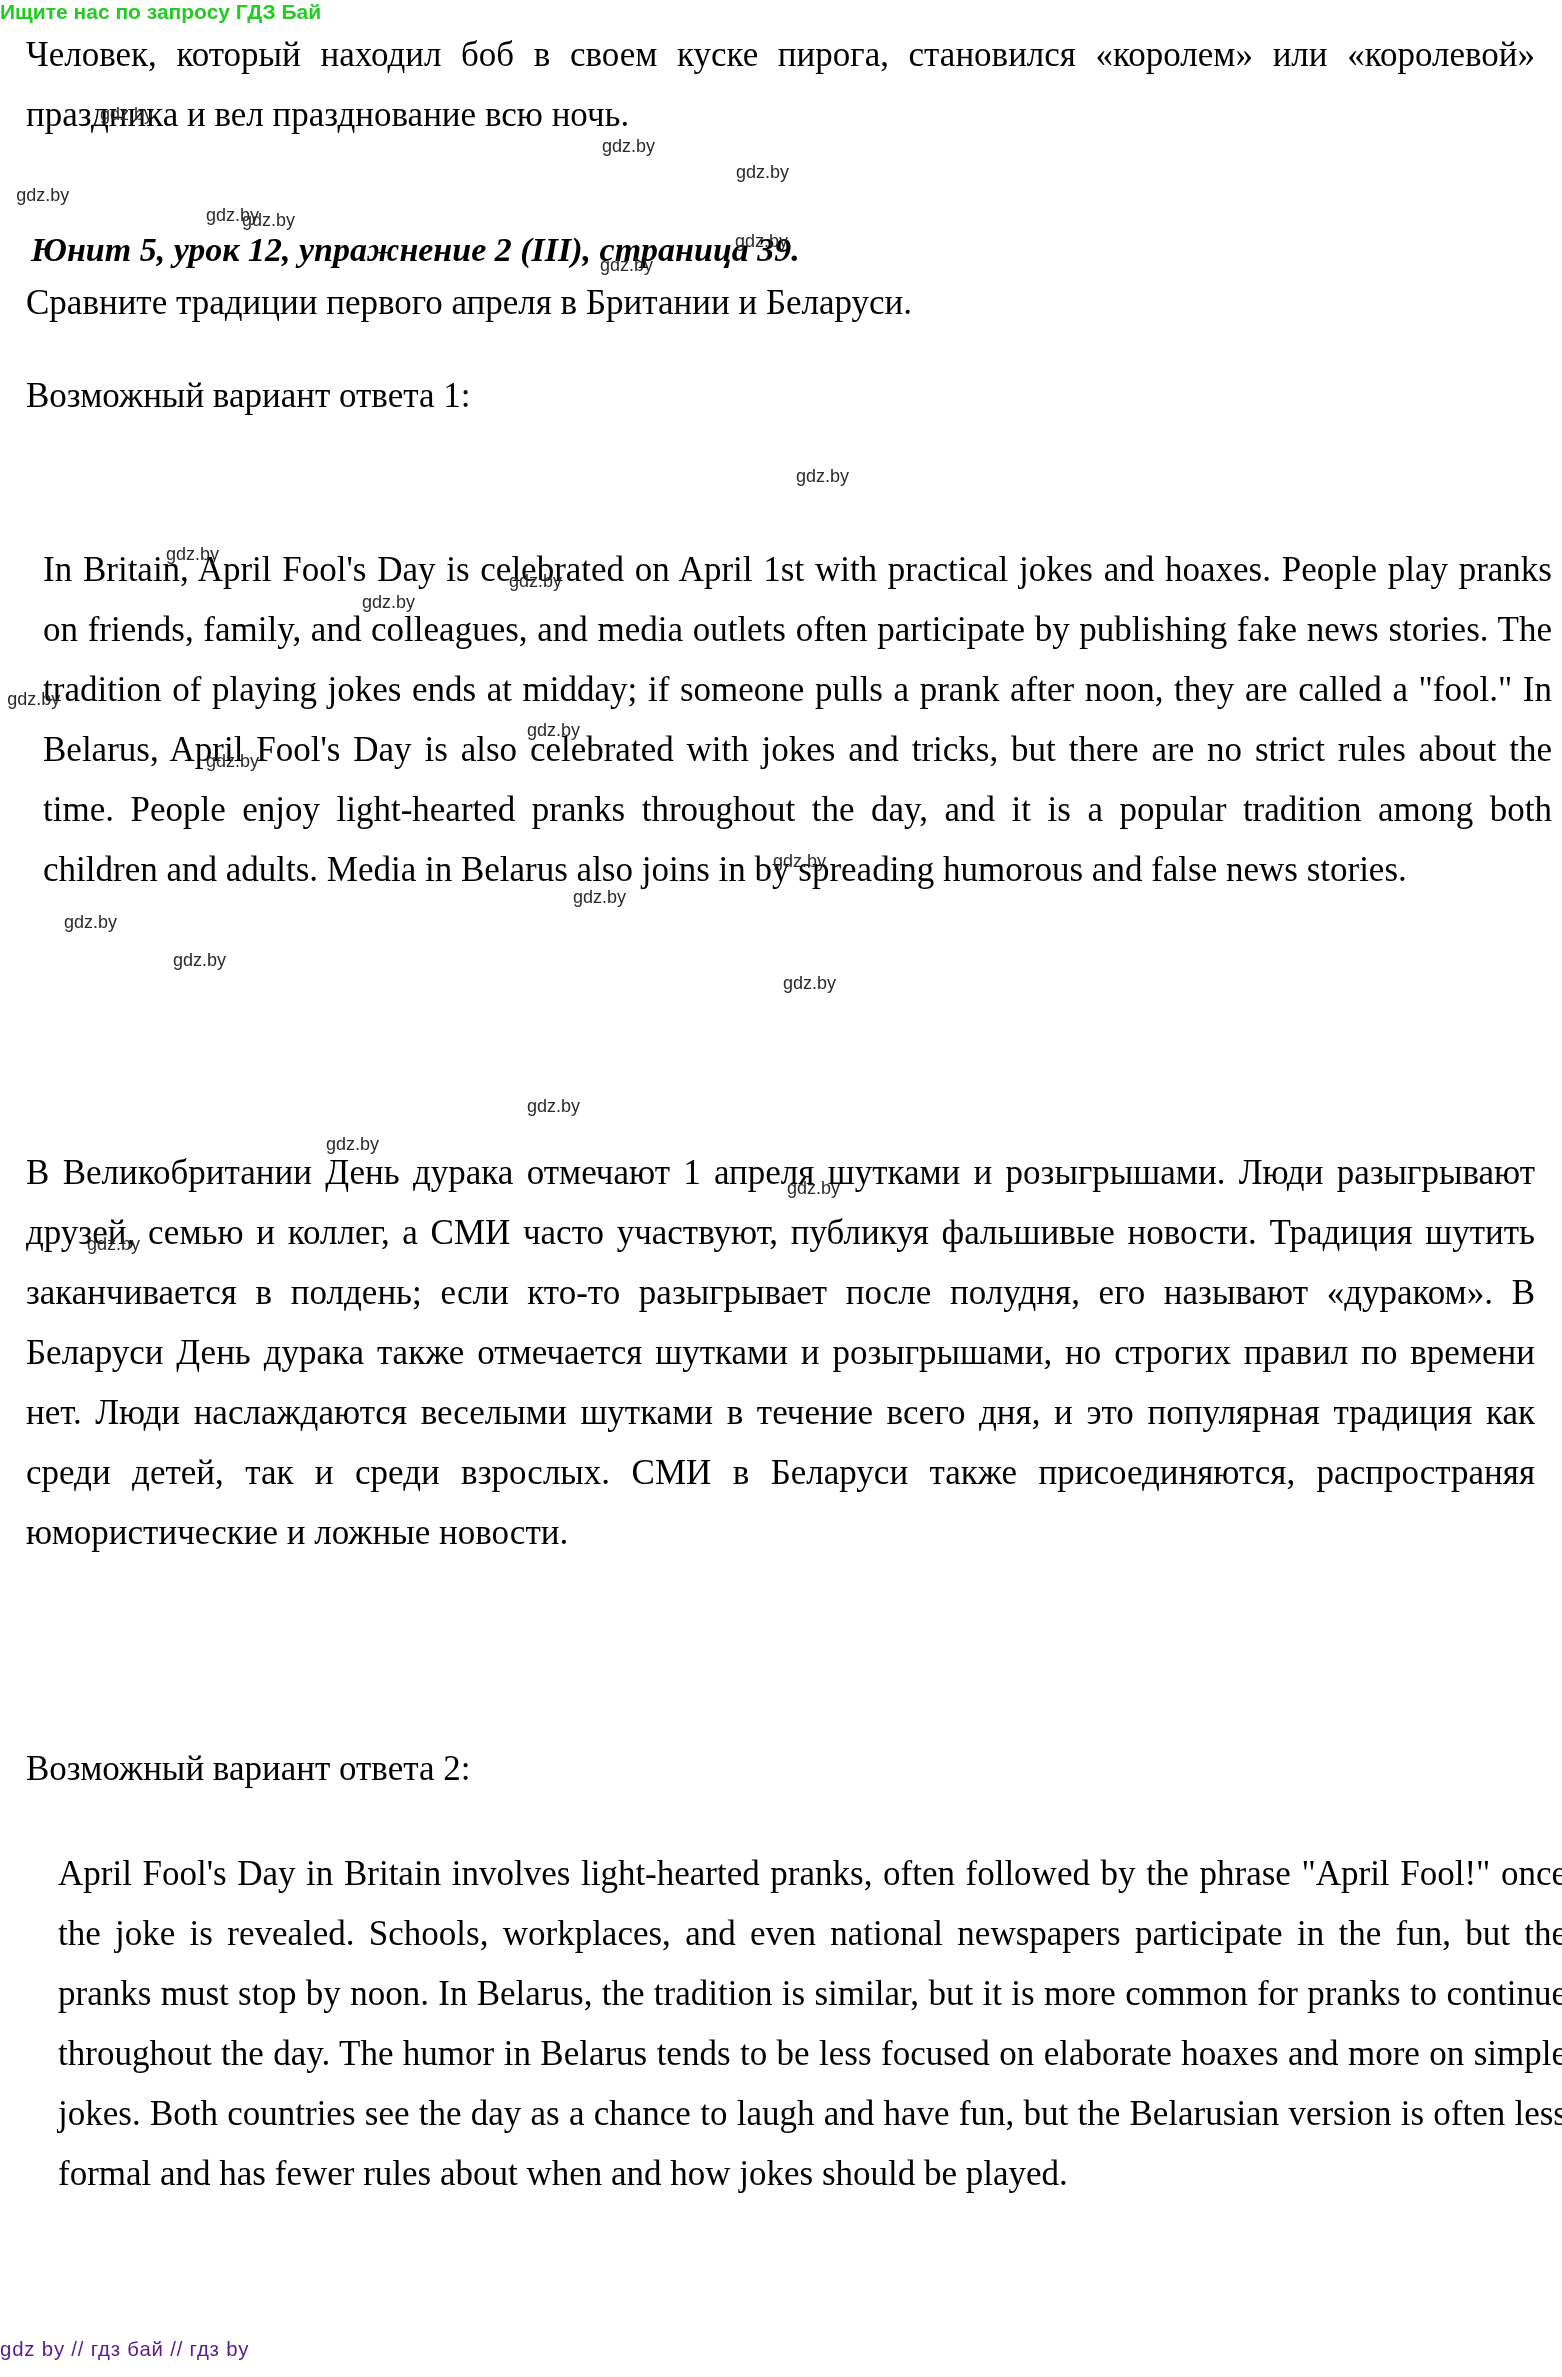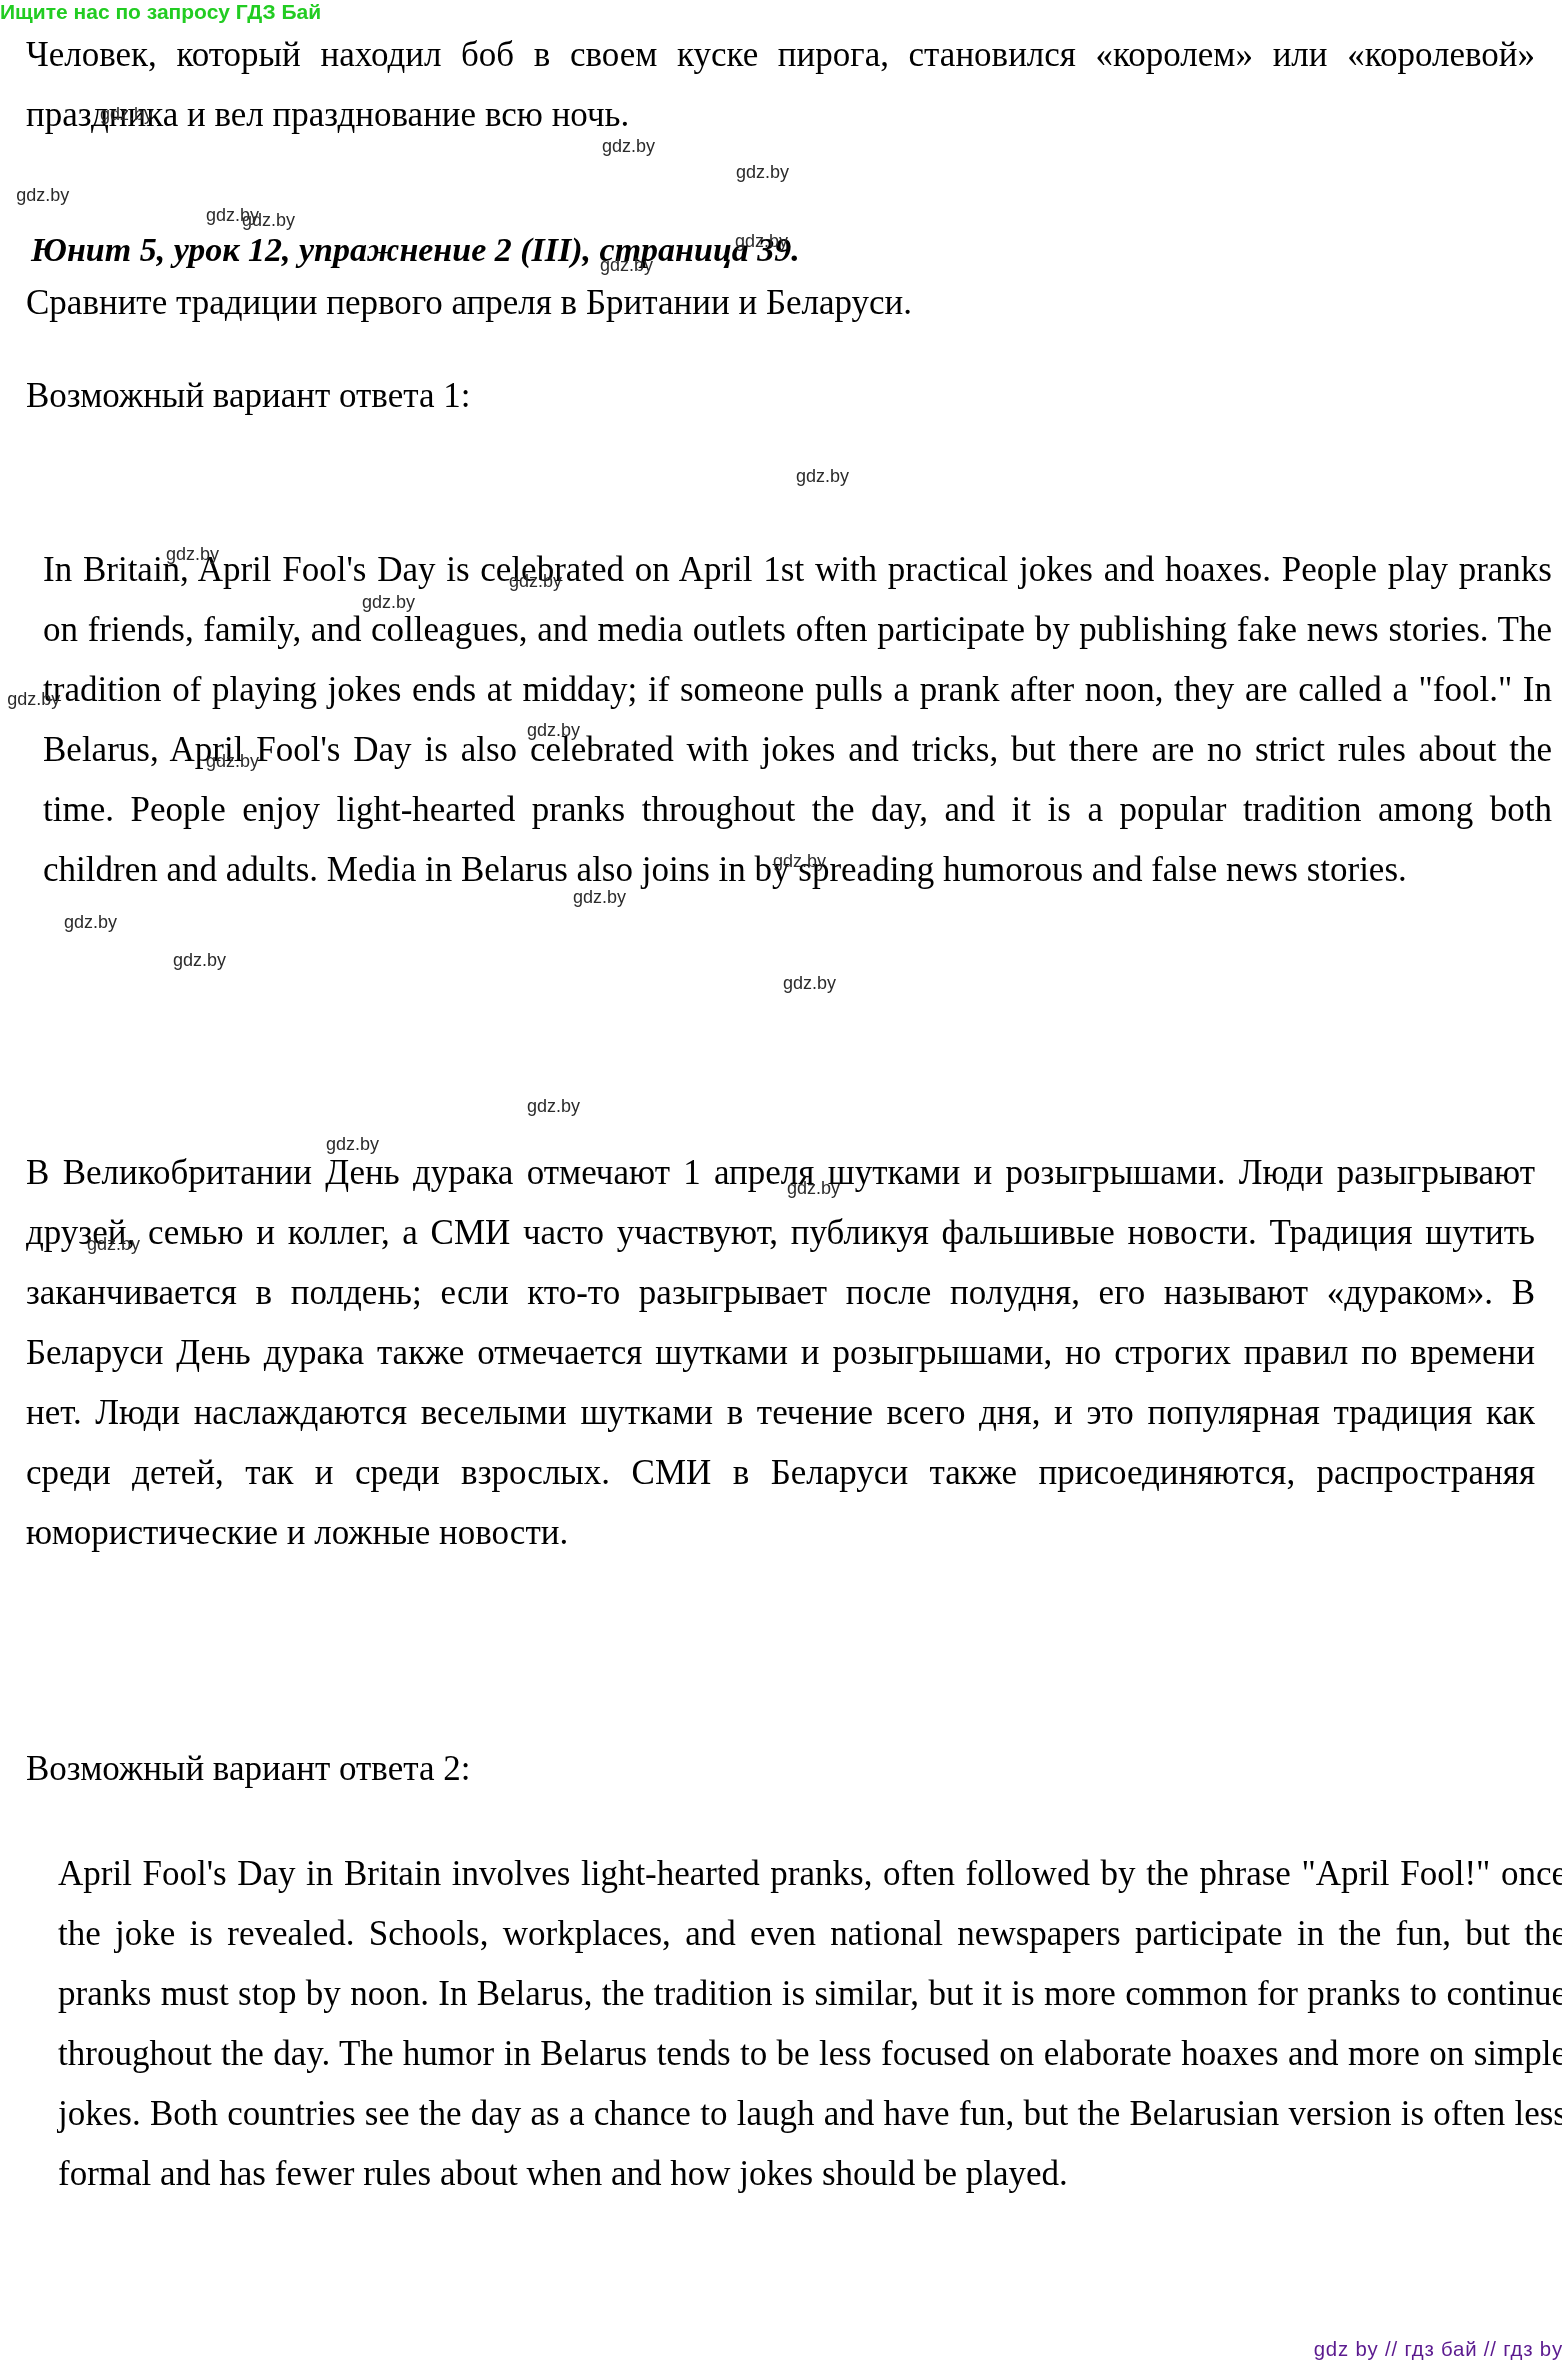--- a/index.html
+++ b/index.html
@@ -136,21 +136,21 @@
     z-index: 4;
     pointer-events: none;
   }
 
   
   .footer-links {
     position: absolute;
     left: 0;
     top: 2337px;
     width: 100%;
-    text-align: right;
+    text-align: left;
     font-family: "Liberation Sans", "DejaVu Sans", sans-serif;
     font-size: 20.4px;
     line-height: 24.5px;
     color: #5b1a8f;
     letter-spacing: 0.8px;
     z-index: 5;
   }
 </style>
 </head>
 <body>

